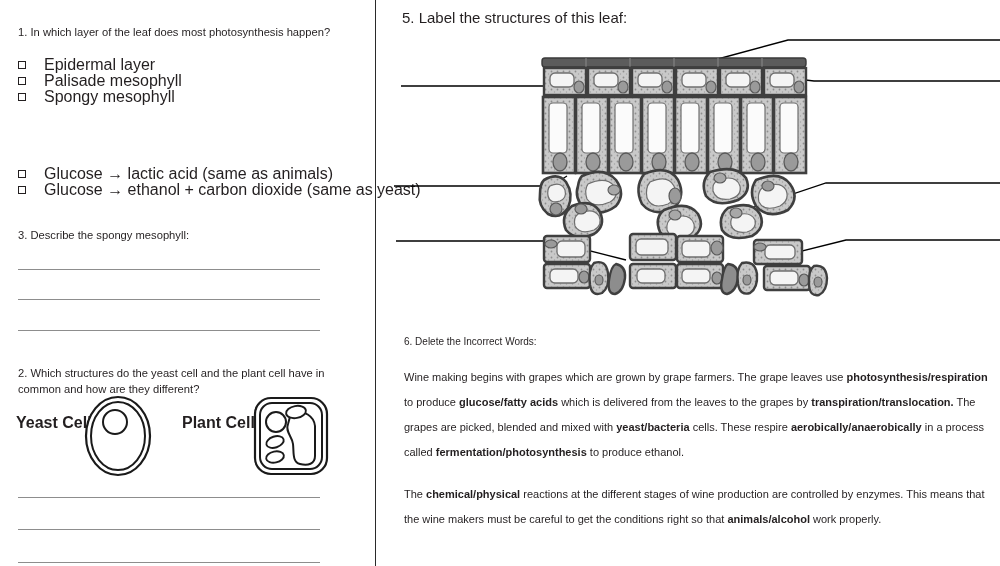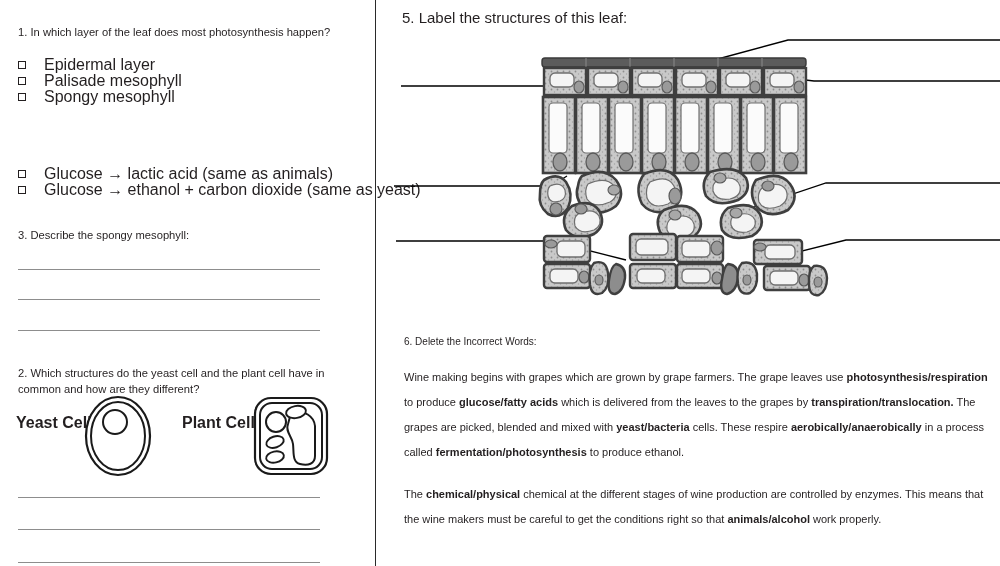--- a/index.html
+++ b/index.html
@@ -372,15 +372,15 @@
           <path d="M438 238 q12 -2 13 12 q0 13 -8 17 q-9 2 -10 -10 q-1 -15 5 -19 Z" fill="url(#cyto)" stroke="#3f3f3f" stroke-width="2.4"></path>
           <ellipse cx="442" cy="254" rx="4" ry="5" fill="#9a9a9a" stroke="#5a5a5a" stroke-width="1.1"></ellipse>
         </g>
       </g>
     </svg>
 
     <div class="q-text q6">6. Delete the Incorrect Words:</div>
 
     <div class="para p1"><span>Wine making begins with grapes which are grown by grape farmers. The grape leaves use </span><b>photosynthesis/respiration</b><span> to produce </span><b>glucose/fatty acids</b><span> which is delivered from the leaves to the grapes by </span><b>transpiration/translocation.</b><span> The grapes are picked, blended and mixed with </span><b>yeast/bacteria</b><span> cells. These respire </span><b>aerobically/anaerobically</b><span> in a process called </span><b>fermentation/photosynthesis</b><span> to produce ethanol.</span></div>
 
-    <div class="para p2"><span>The </span><b>chemical/physical</b><span> chemical at the different stages of wine production are controlled by enzymes. This means that the wine makers must be careful to get the conditions right so that </span><b>animals/alcohol</b><span> work properly.</span></div>
+    <div class="para p2"><span>The </span><b>chemical/physical</b><span> reactions at the different stages of wine production are controlled by enzymes. This means that the wine makers must be careful to get the conditions right so that </span><b>animals/alcohol</b><span> work properly.</span></div>
   </div>
 </div>
 
 </body></html>

